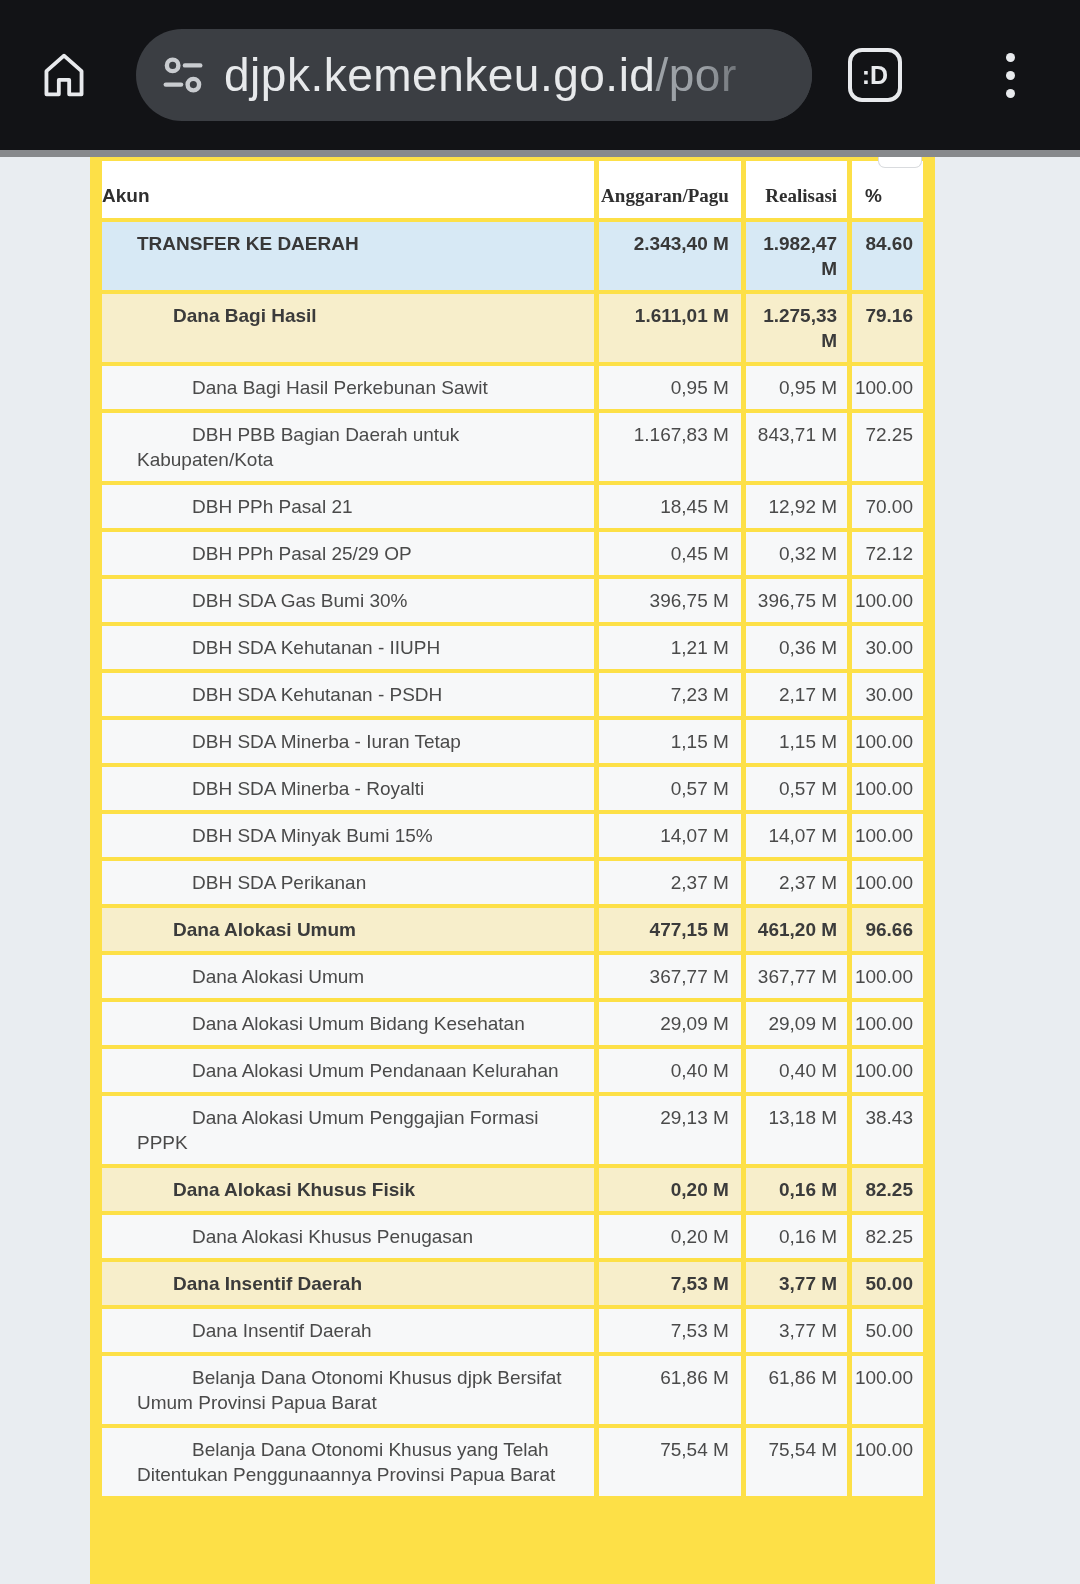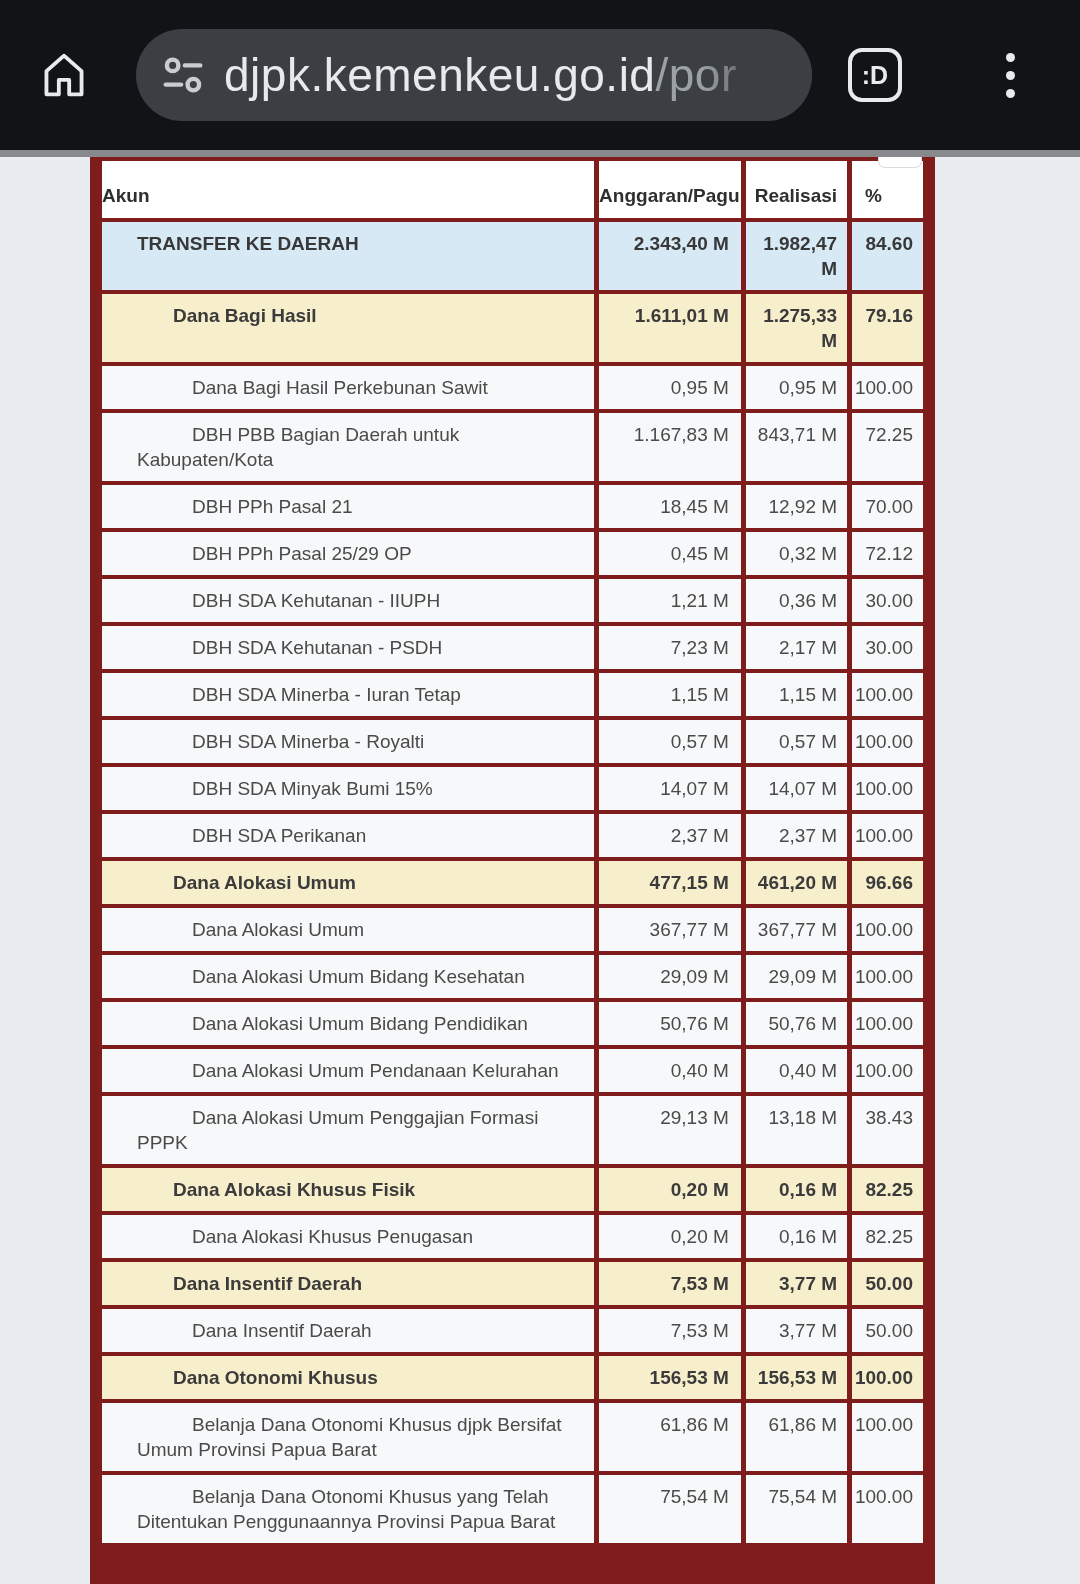--- a/index.html
+++ b/index.html
@@ -52,42 +52,42 @@
   }
   .menu-dots{ display:flex; flex-direction:column; gap:9px; }
   .menu-dots i{ width:9px; height:9px; border-radius:50%; background:#e8eaed; display:block; }
 
   
   .page-strip{
     position:absolute; top:150px; left:0; width:1080px; height:7px; background:#87898c;
   }
   .sheet{
     position:absolute; top:157px; left:90px; width:845px; height:1427px;
-    background:#7f1d1d;
+    background:#fde047;
   }
   .cutoff-widget{
     position:absolute; top:0; left:788px; width:44px; height:11px;
     background:#fff; border:1px solid #d9dbde; border-top:none;
     border-radius:0 0 7px 7px;
   }
 
   table{
     table-layout:fixed; width:831px; margin-left:7px;
     border-collapse:separate; border-spacing:5px 4px;
     font-size:19px; color:#3c3c3c;
   }
   col.c-akun{ width:486px; } col.c-ang{ width:140px; }
   col.c-real{ width:100px; } col.c-pct{ width:70px; }
 
   th{
     font-weight:700; color:#2f2f2f; text-align:left;
     padding:22px 0 10px 0; line-height:25px; vertical-align:bottom;
     background:#fff; font-size:19px;
   }
-  th.num{ text-align:right; }
+  th.num{ text-align:right;font-family:Liberation Serif, serif; }
   th.h-ang{ padding-right:12px; }
   th.h-real{ padding-right:10px; }
   th.h-pct{ text-align:left; padding-left:13px; }
 
   td{
     padding:9px 0; line-height:25px; vertical-align:top;
     overflow-wrap:break-word;
   }
   td.akun{ padding-left:35px; padding-right:10px; }
   td.ang{ text-align:right; padding-right:12px; }
@@ -190,20 +190,26 @@
             <td class="real">12,92 M</td>
             <td class="pct">70.00</td>
           </tr>
           <tr class="row-detail">
             <td class="akun">DBH PPh Pasal 25/29 OP</td>
             <td class="ang">0,45 M</td>
             <td class="real">0,32 M</td>
             <td class="pct">72.12</td>
           </tr>
           <tr class="row-detail">
+            <td class="akun">DBH SDA Gas Bumi 30%</td>
+            <td class="ang">396,75 M</td>
+            <td class="real">396,75 M</td>
+            <td class="pct">100.00</td>
+          </tr>
+          <tr class="row-detail">
             <td class="akun">DBH SDA Kehutanan - IIUPH</td>
             <td class="ang">1,21 M</td>
             <td class="real">0,36 M</td>
             <td class="pct">30.00</td>
           </tr>
           <tr class="row-detail">
             <td class="akun">DBH SDA Kehutanan - PSDH</td>
             <td class="ang">7,23 M</td>
             <td class="real">2,17 M</td>
             <td class="pct">30.00</td>
@@ -244,26 +250,20 @@
             <td class="real">367,77 M</td>
             <td class="pct">100.00</td>
           </tr>
           <tr class="row-detail">
             <td class="akun">Dana Alokasi Umum Bidang Kesehatan</td>
             <td class="ang">29,09 M</td>
             <td class="real">29,09 M</td>
             <td class="pct">100.00</td>
           </tr>
           <tr class="row-detail">
-            <td class="akun">Dana Alokasi Umum Bidang Pendidikan</td>
-            <td class="ang">50,76 M</td>
-            <td class="real">50,76 M</td>
-            <td class="pct">100.00</td>
-          </tr>
-          <tr class="row-detail">
             <td class="akun">Dana Alokasi Umum Pendanaan Kelurahan</td>
             <td class="ang">0,40 M</td>
             <td class="real">0,40 M</td>
             <td class="pct">100.00</td>
           </tr>
           <tr class="row-detail">
             <td class="akun">Dana Alokasi Umum Penggajian Formasi PPPK</td>
             <td class="ang">29,13 M</td>
             <td class="real">13,18 M</td>
             <td class="pct">38.43</td>
@@ -285,26 +285,20 @@
             <td class="ang">7,53 M</td>
             <td class="real">3,77 M</td>
             <td class="pct">50.00</td>
           </tr>
           <tr class="row-detail">
             <td class="akun">Dana Insentif Daerah</td>
             <td class="ang">7,53 M</td>
             <td class="real">3,77 M</td>
             <td class="pct">50.00</td>
           </tr>
-          <tr class="row-section">
-            <td class="akun">Dana Otonomi Khusus</td>
-            <td class="ang">156,53 M</td>
-            <td class="real">156,53 M</td>
-            <td class="pct">100.00</td>
-          </tr>
           <tr class="row-detail">
             <td class="akun">Belanja Dana Otonomi Khusus djpk Bersifat Umum Provinsi Papua Barat</td>
             <td class="ang">61,86 M</td>
             <td class="real">61,86 M</td>
             <td class="pct">100.00</td>
           </tr>
           <tr class="row-detail">
             <td class="akun">Belanja Dana Otonomi Khusus yang Telah Ditentukan Penggunaannya Provinsi Papua Barat</td>
             <td class="ang">75,54 M</td>
             <td class="real">75,54 M</td>

